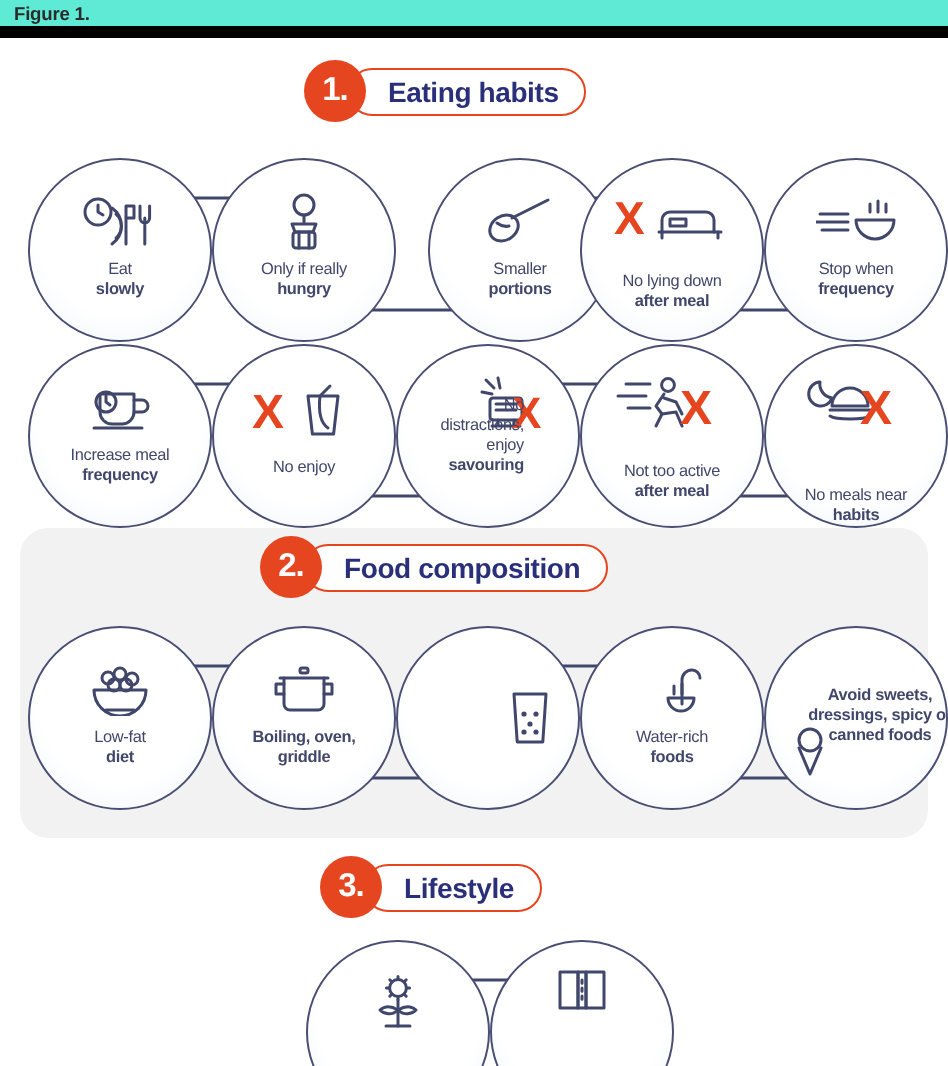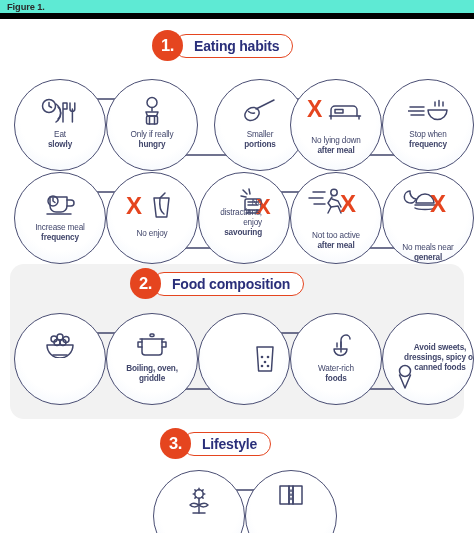--- a/index.html
+++ b/index.html
@@ -275,21 +275,21 @@
         <div class="ico" style="top:14px;">
           <svg width="56" height="28" viewBox="0 0 56 28">
             <path class="stroke" d="M10 4 a6 6 0 1 0 6 8 a7 7 0 0 1 -6 -8 Z"></path>
             <path class="stroke" d="M16 16 a9 9 0 0 1 18 0 Z"></path>
             <path class="stroke" d="M15 18 h20 M15 21 c3 2 17 2 20 0"></path>
             <text x="30" y="25" style="font:bold 24px 'Liberation Sans',sans-serif;fill:#e5451f;">X</text>
           </svg>
         </div>
         <div class="lbl" style="margin-bottom:0;">
           <span class="lt">No meals near</span><br>
-          <span>general</span>
+          <span>habits</span>
         </div>
       </div>
     </div>
   </div>
 
   <div class="sec-head" style="left:130px;top:268px;">
     <div class="sec-num">2.</div>
     <div class="sec-pill">Food composition</div>
   </div>
 
@@ -308,20 +308,24 @@
         <div class="ico" style="top:18px;">
           <svg width="38" height="26" viewBox="0 0 38 26">
             <circle class="stroke" cx="13" cy="7" r="3"></circle>
             <circle class="stroke" cx="19" cy="5" r="3"></circle>
             <circle class="stroke" cx="25" cy="7.5" r="3"></circle>
             <circle class="stroke" cx="16" cy="10.5" r="3"></circle>
             <circle class="stroke" cx="22" cy="10.5" r="3"></circle>
             <path class="stroke" d="M6 13 h26 a13 13 0 0 1 -26 0 Z"></path>
             <path class="stroke" d="M12 23 h14"></path>
           </svg>
+        </div>
+        <div class="lbl" style="margin-bottom:20px;">
+          <span class="lt">Low-fat</span><br>
+          <span>diet</span>
         </div>
       </div>
     </div>
 
     <div class="bubble" style="left:92px;">
       <div class="disc">
         <div class="ico" style="top:18px;">
           <svg width="40" height="26" viewBox="0 0 40 26">
             <rect class="stroke" x="18" y="2" width="4" height="2.5" rx="1"></rect>
             <path class="stroke" d="M8 7 h24"></path>

